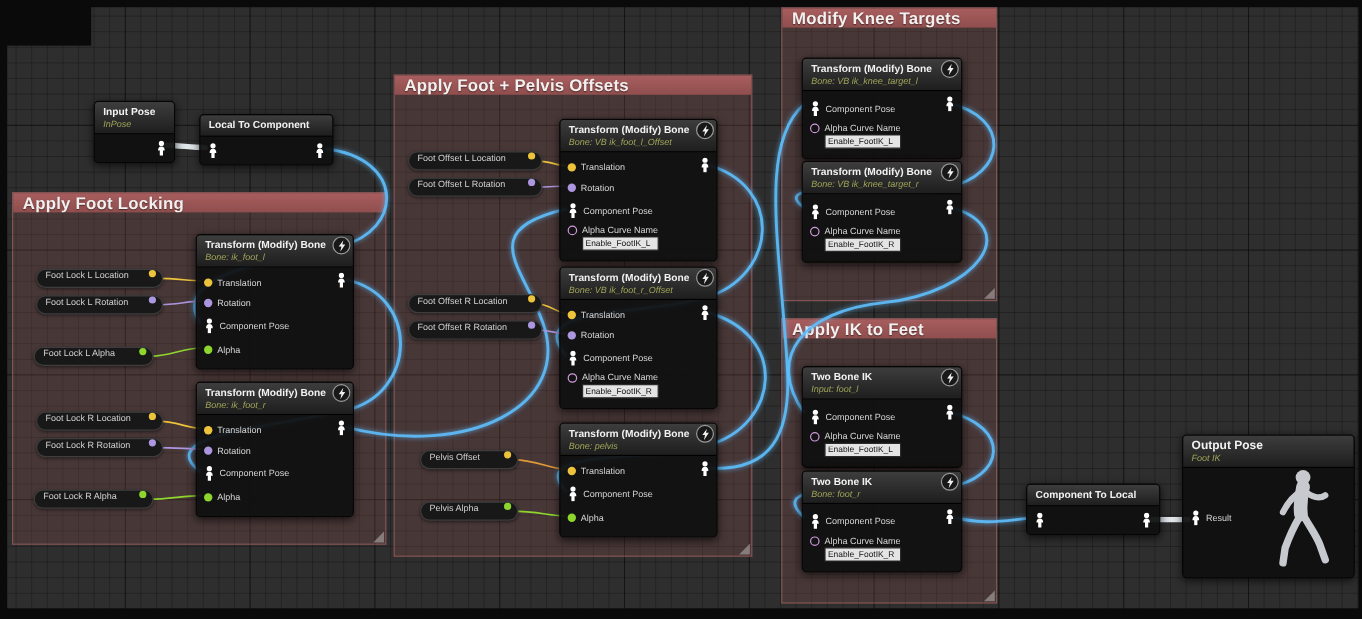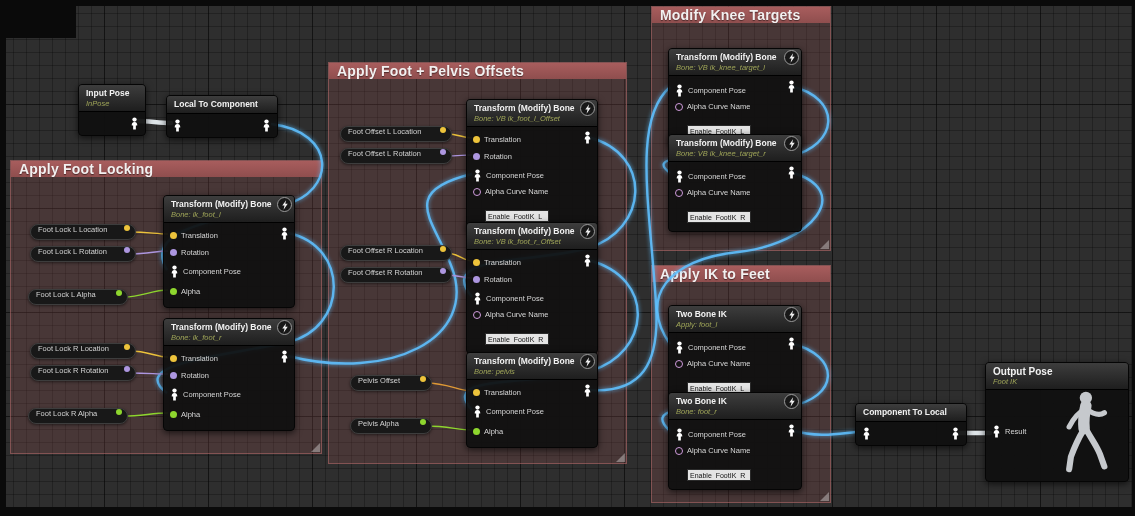--- a/index.html
+++ b/index.html
@@ -47,21 +47,21 @@
   .row.curve{height:auto;align-items:flex-start;padding-top:2px;padding-bottom:2px;}
   .plabel{font-size:7.5px;color:#d6d6d6;white-space:nowrap;}
   .dot{width:7px;height:7px;border-radius:50%;flex:none;}
   .dot.sm{width:6px;height:6px;}
   .vec{background:var(--pin-vector,#edc33b);}
   .rot{background:var(--pin-rotator,#ad96e0);}
   .flt{background:var(--pin-float,#8ed62e);}
   .hollow{width:6px;height:6px;background:transparent;border:1.5px solid var(--pin-name,#cf9bdc);margin-top:1px;}
   .person{display:inline-flex;width:9px;height:13px;flex:none;}
   .out-pose{position:absolute;right:5px;}
-  .curve-box{display:flex;flex-direction:column;gap:14px;}
+  .curve-box{display:flex;flex-direction:column;gap:1px;}
   .curve-input{width:64px;height:12px;font-size:7px;padding:0 2px;border:1px solid #2a2a2a;
        background:#e4e4e4;color:#111;font-family:"Liberation Sans",sans-serif;border-radius:1px;box-sizing:border-box;}
   .io-row{display:flex;justify-content:space-between;align-items:center;padding:5px 6px;}
   .io-row.only-out{justify-content:flex-end;}
   
   .pill{position:absolute;height:16px;background:#181818;border:1px solid #3d3d3d;border-radius:9px;
         display:flex;align-items:flex-start;justify-content:space-between;padding:0 5px 0 7px;box-sizing:border-box;
         box-shadow:0 1px 3px rgba(0,0,0,.5);}
   .pill-label{font-size:7.5px;color:#d2d2d2;white-space:nowrap;}
   
@@ -435,21 +435,21 @@
         <svg viewBox="0 0 10 14" width="9" height="13">
           <circle cx="5" cy="2.6" r="2.4" fill="#fff"></circle>
           <path d="M5 5.4 C2.7 5.4 1.9 7 1.9 9.2 L3.5 9.2 L3.5 13.8 L6.5 13.8 L6.5 9.2 L8.1 9.2 C8.1 7 7.3 5.4 5 5.4 Z" fill="#fff"></path>
         </svg>
       </span>
   </div>
 
   <div class="node" style="left:668px;top:305px;width:132px">
     <div class="node-header">
       <div class="node-title">Two Bone IK</div>
-      <div class="node-sub">Apply: foot_l</div>
+      <div class="node-sub">Input: foot_l</div>
       <span class="zap">
           <svg viewBox="0 0 10 12" width="8" height="10">
             <polygon points="6.4,0 1.6,6.6 4.4,6.6 3.2,12 8.4,4.4 5.4,4.4" fill="#efefef"></polygon>
           </svg>
         </span>
     </div>
     <div class="rows">
       <div class="row tall">
         <span class="person">
             <svg viewBox="0 0 10 14" width="9" height="13">

